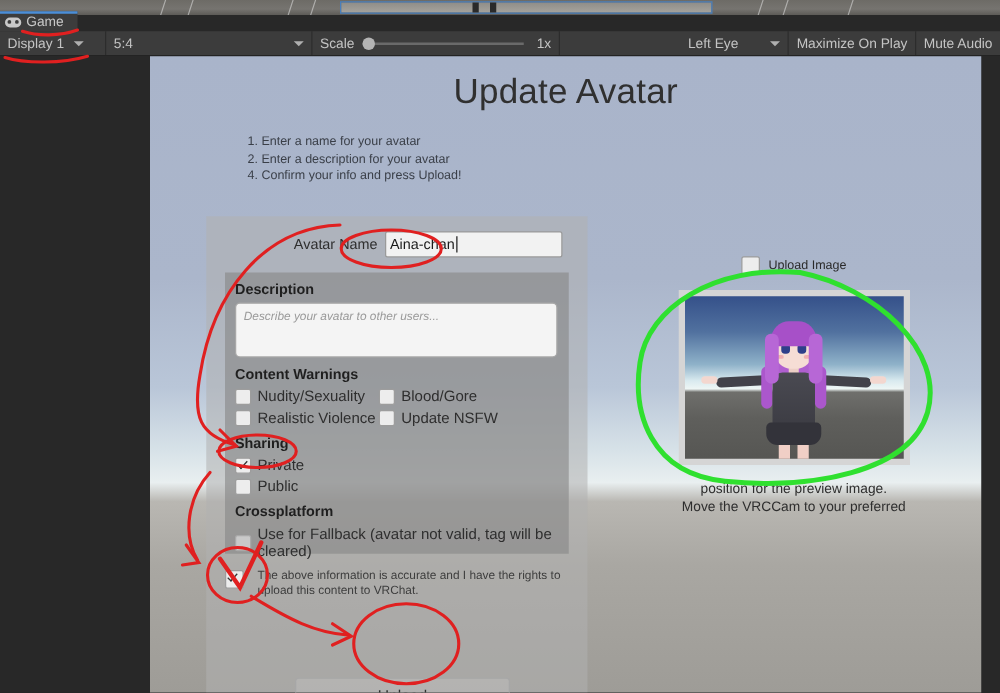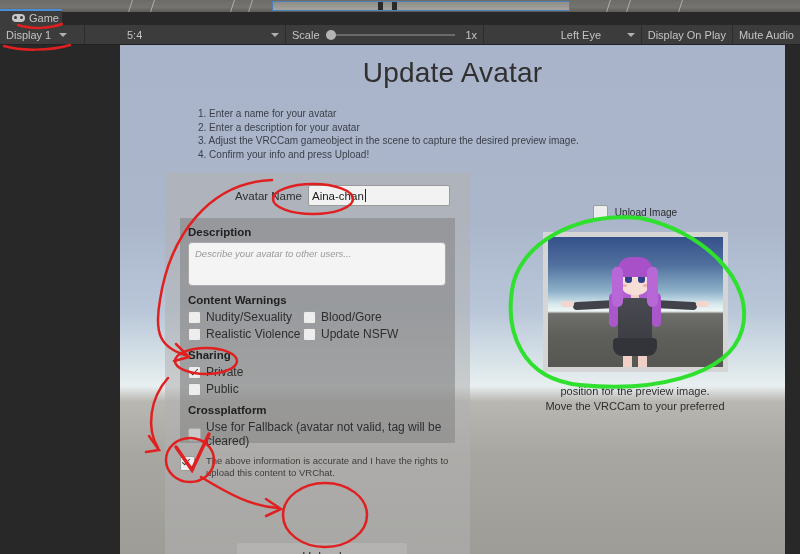--- a/index.html
+++ b/index.html
@@ -43,21 +43,21 @@
   .tabbar {
     position: absolute; left: 0; top: 12px; width: 800px; height: 10px;
     background: #282828;
   }
   .game-tab {
     position: absolute; left: 0; top: 9px;
     width: 62px; height: 16px;
     background: #3c3c3c;
     border-top: 2px solid #4b8ed8;
     display: flex; align-items: center;
-    padding-left: 12px;
+    padding-left: 4px;
     box-sizing: border-box;
     color: #c8c8c8;
     font-size: 11px;
   }
   .game-tab .gamepad {
     width: 13px; height: 8px;
     border-radius: 4px;
     background: #c8c8c8;
     position: relative;
     margin-right: 4px;
@@ -86,21 +86,21 @@
     white-space: nowrap;
   }
   .tb-item.noborder { border-right: none; }
   .caret {
     width: 0; height: 0; margin-left: 8px;
     border-left: 4px solid transparent;
     border-right: 4px solid transparent;
     border-top: 4px solid #b0b0b0;
   }
   .tb-display { width: 72px; }
-  .tb-aspect  { width: 152px; margin-left: 36px; }
+  .tb-aspect  { width: 152px; }
   .tb-scale   { width: 185px; gap: 6px; }
   .slider-track {
     position: relative; flex: 1; height: 2px; background: #6a6a6a;
     margin-right: 4px;
   }
   .slider-knob {
     position: absolute; left: 0; top: 50%;
     width: 10px; height: 10px; border-radius: 50%;
     background: #b4b4b4;
     transform: translate(0,-50%);
@@ -343,38 +343,37 @@
         <span class="slider-knob"></span>
       </span>
       <span>1x</span>
     </div>
     <div class="tb-item tb-spacer"></div>
     <div class="tb-item tb-lefteye">
       <span>Left Eye</span>
       <span class="caret" style="margin-left:auto"></span>
     </div>
     <div class="tb-item">
-      <span>Display On Play</span>
+      <span>Maximize On Play</span>
     </div>
     <div class="tb-item noborder">
       <span>Mute Audio</span>
     </div>
   </div>
 
   <div class="gv-leftdark"></div>
   <div class="gv-rightdark"></div>
 
   <div class="gameview">
 
     <div class="panel-title">Update Avatar</div>
 
     <div class="instructions">
       <div>1. Enter a name for your avatar</div>
       <div>2. Enter a description for your avatar</div>
-      <div>3. Adjust the VRCCam gameobject in the scene to capture the desired preview image.</div>
       <div>4. Confirm your info and press Upload!</div>
     </div>
 
     <div class="form-card">
 
       <div class="name-row">
         <div class="name-label">Avatar Name</div>
         <div class="name-input">
           <span>Aina-chan</span>
             <span class="caret-bar"></span>

